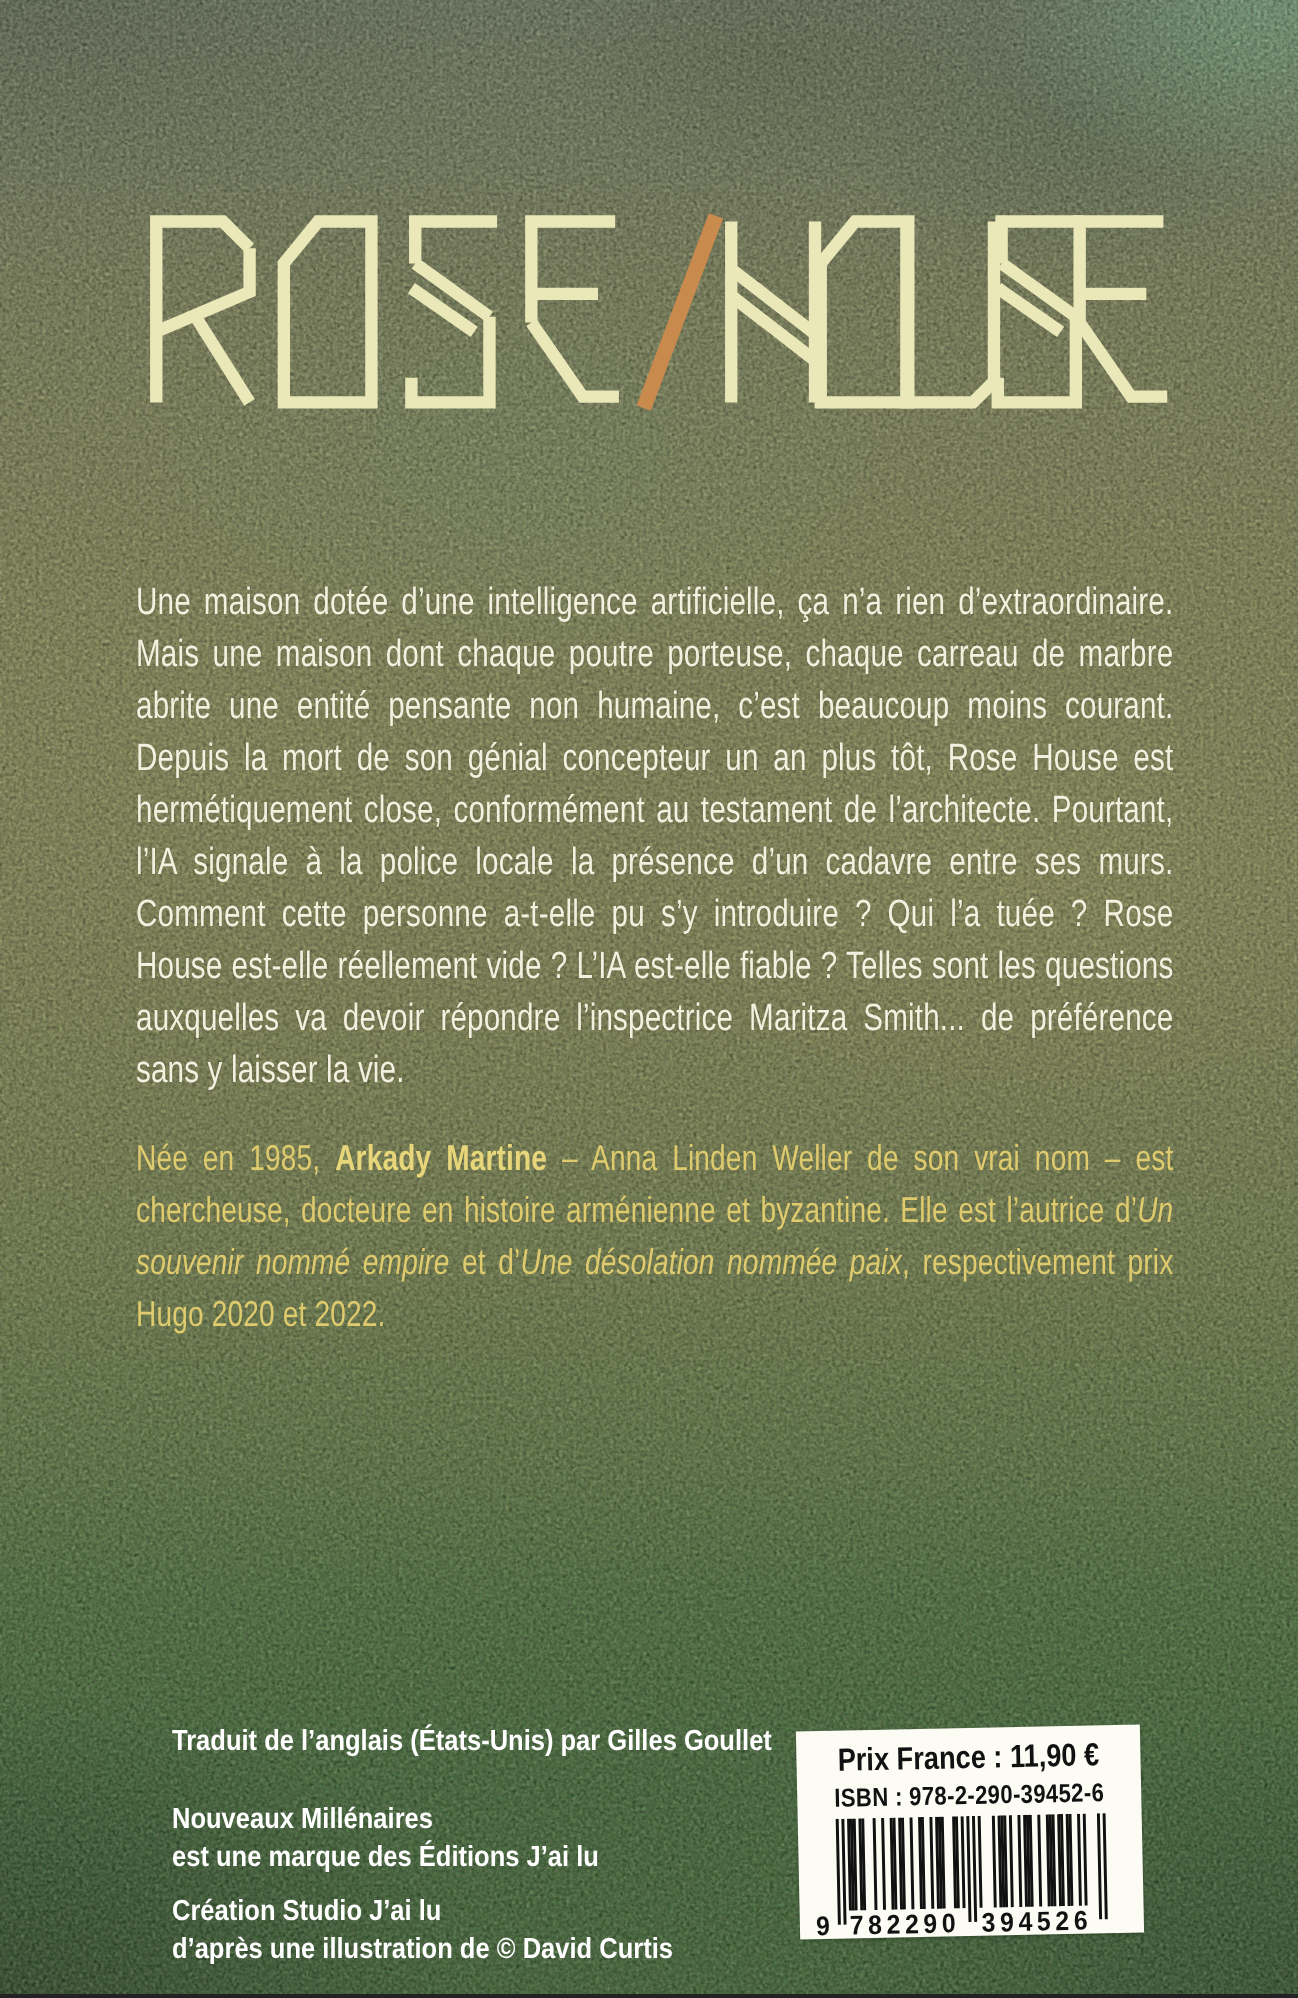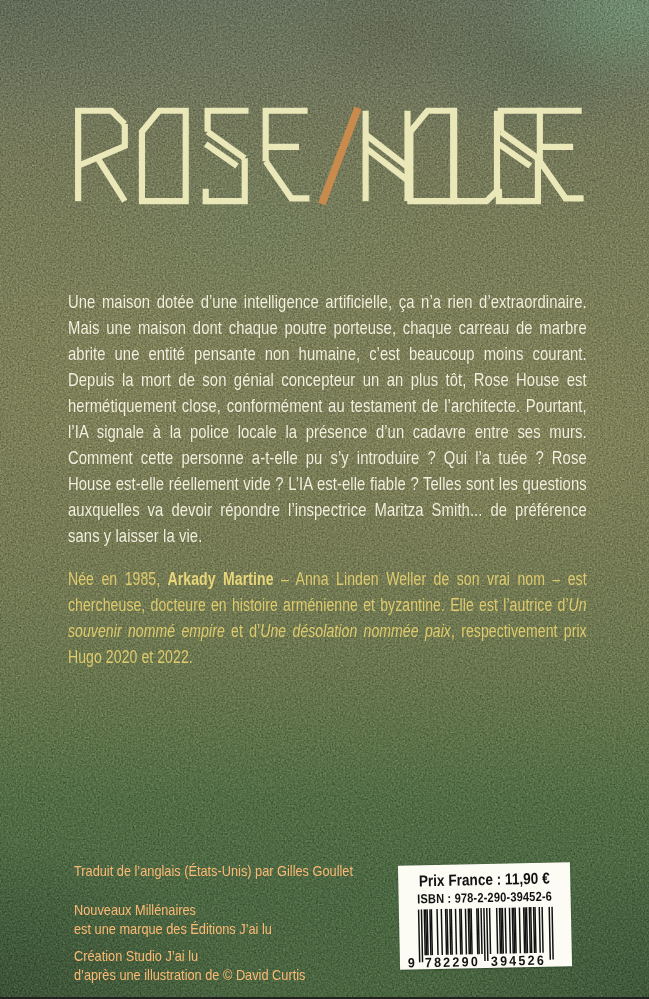--- a/index.html
+++ b/index.html
@@ -40,21 +40,21 @@
   }
 
   .bio{position:absolute; left:68px; top:566px; width:521px;}
   .bio .condense{
     width:665px; color:#dfcb6e; font-size:18px; line-height:26px;
     text-align:justify; letter-spacing:.1px;
   }
   .bio .author{font-weight:bold; color:#e8d67a;}
   .bio .book-title{font-style:italic;}
 
-  .credits{position:absolute; left:74px; top:862px; color:#fdba74; font-weight:normal;}
+  .credits{position:absolute; left:86px; top:862px; color:#ffffff; font-weight:bold;}
   .credits .condense{transform:scaleX(.88); width:380px; font-size:14.5px; line-height:19px;}
   .credits .block{margin:0 0 20px 0;}
   .credits .block.b2{margin-bottom:8px;}
   .credits .block.b3{margin-bottom:0;}
 
   .price-box{
     position:absolute; left:399px; top:864px; width:172px; height:104px;
     background:#fcfcf5; transform:rotate(-1.2deg);
     box-shadow:0 1px 2px rgba(20,40,20,.35);
     text-align:center; color:#111;

